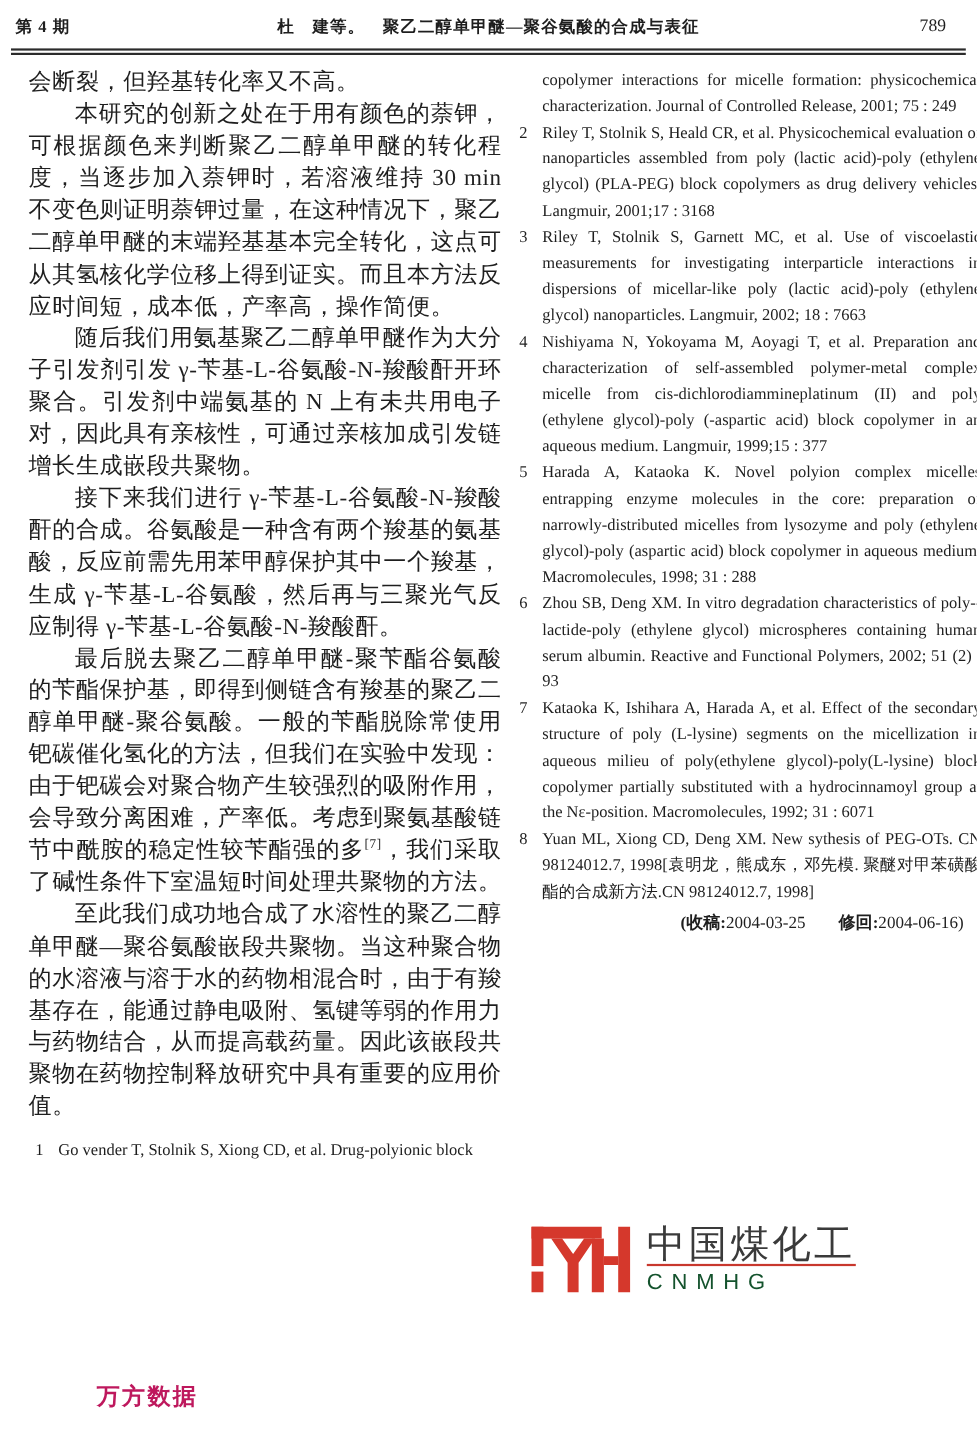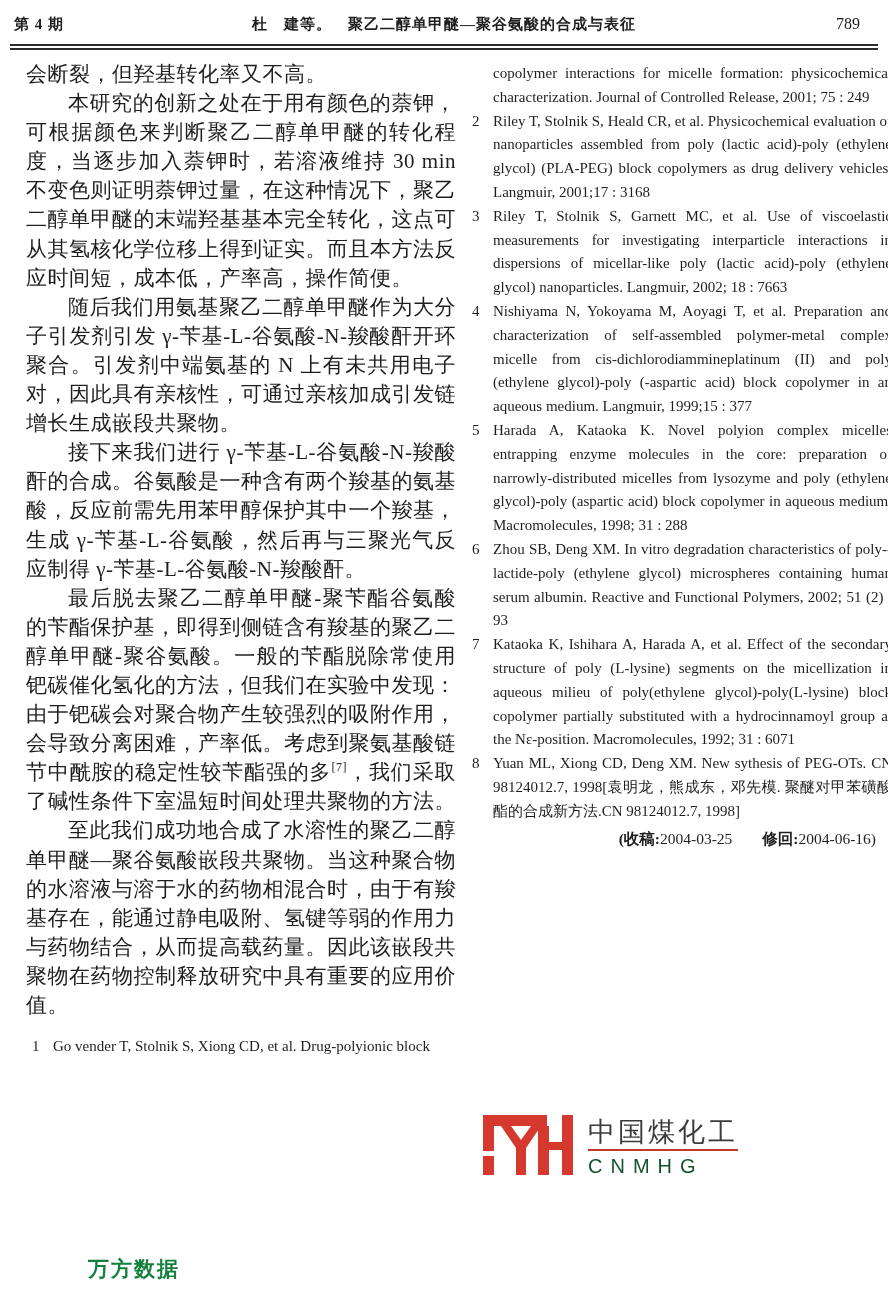--- a/index.html
+++ b/index.html
@@ -26,25 +26,25 @@
   .ref .txt{flex:1;text-align:justify;}
   .ref-first{margin-top:15px;}
   .col-right{position:absolute;left:466px;top:62px;width:426px;}
   .received{margin-top:5px;text-align:right;padding-right:16px;font-size:15.5px;white-space:nowrap;}
   .received .lbl{font-weight:bold;}
   .received .gap{display:inline-block;width:30px;}
   
   .logo{position:absolute;left:483px;top:1115px;display:flex;align-items:flex-start;}
   .logo-mark{flex:none;}
   .logo-text{margin-left:15px;padding-top:2px;}
-  .logo-cn{font-size:27px;letter-spacing:3px;color:#3a3a3a;line-height:30px;font-weight:500;}
+  .logo-cn{font-size:35px;letter-spacing:3px;color:#3a3a3a;line-height:30px;font-weight:500;}
   .logo-rule{height:2px;background:#c8372d;margin:2px 0 4px 0;}
   .logo-en{font-size:20px;letter-spacing:8px;color:#14532d;line-height:22px;font-family:"Liberation Sans","DejaVu Sans",sans-serif;}
   
-  .watermark{position:absolute;left:88px;top:1255px;font-size:21px;color:#15803d;font-weight:600;letter-spacing:2px;}
+  .watermark{position:absolute;left:88px;top:1255px;font-size:21px;color:#be185d;font-weight:600;letter-spacing:2px;}
 </style>
 </head>
 <body>
 
 <div class="page">
 
   <div class="hdr">
     <span class="hdr-issue">第 4 期</span>
     <span class="hdr-title">杜　建等。　聚乙二醇单甲醚—聚谷氨酸的合成与表征</span>
     <span class="hdr-page">789</span>

